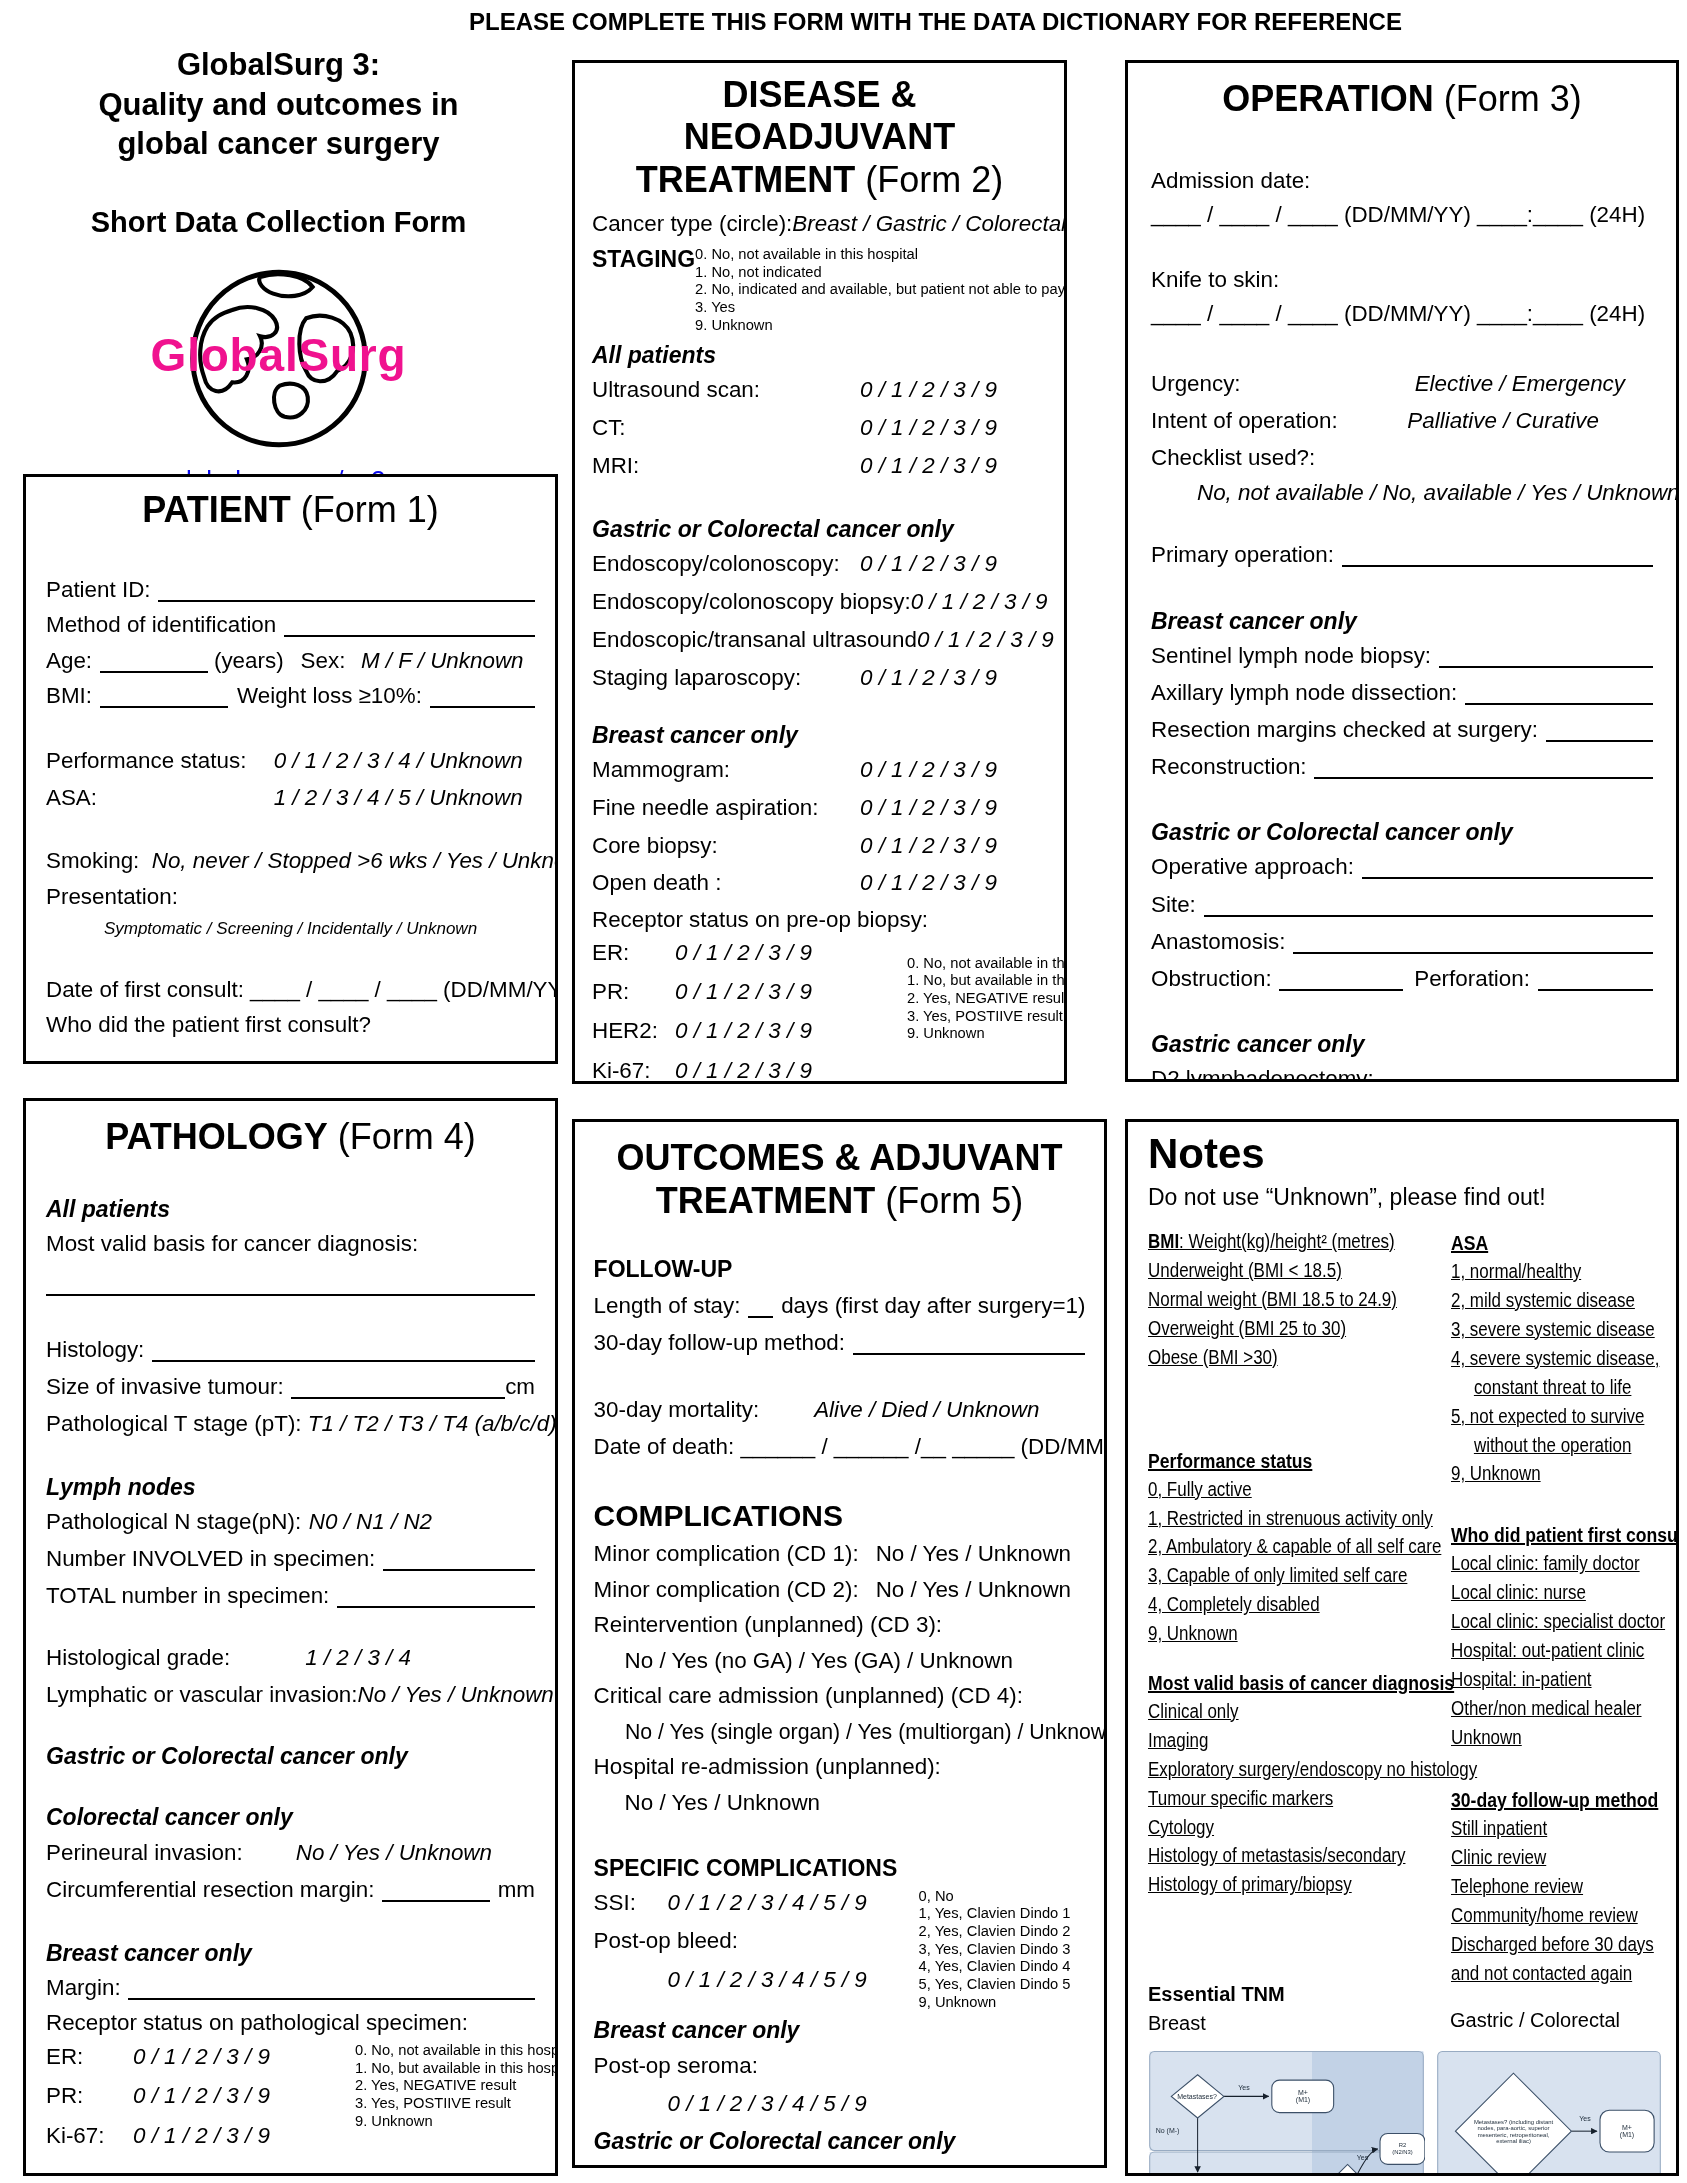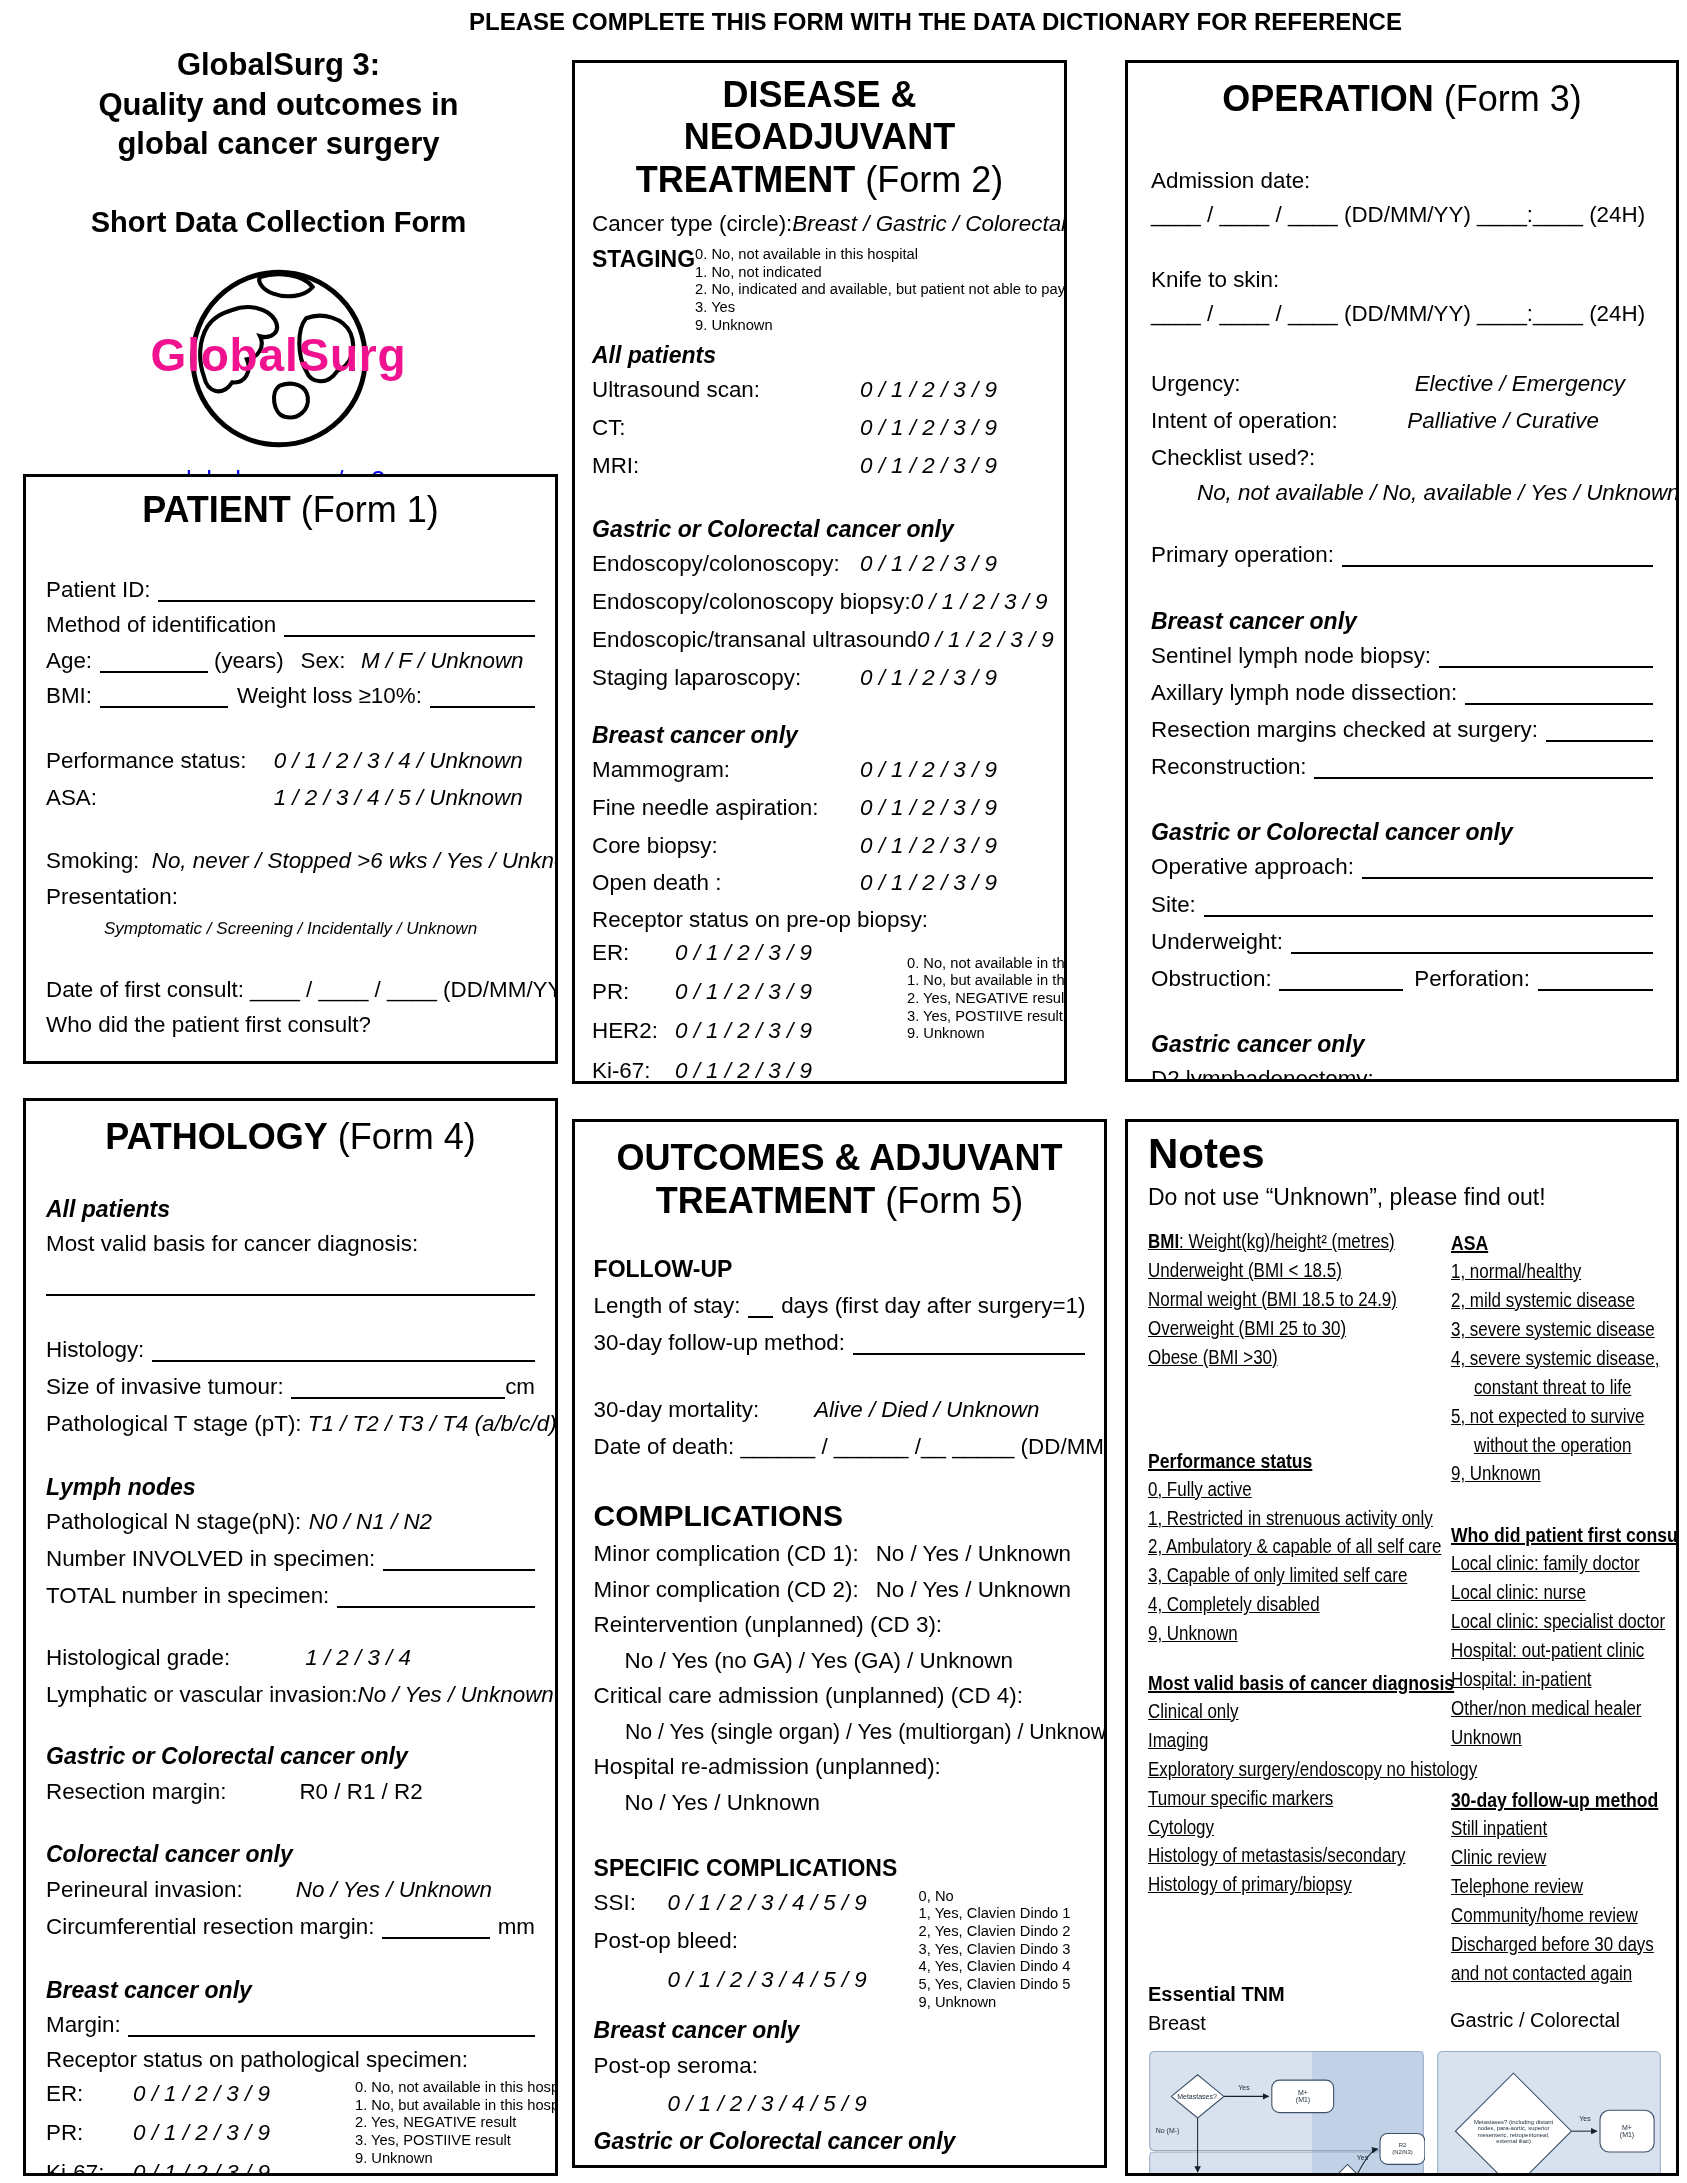--- a/index.html
+++ b/index.html
@@ -283,21 +283,21 @@
     <div class="sect" style="margin-top:36px">Gastric or Colorectal cancer only</div>
     <div class="row" style="margin-top:6.2px">
         <span class="lbl">Operative approach:</span>
         <span class="fill"></span>
       </div>
     <div class="row" style="margin-top:6.2px">
         <span class="lbl">Site:</span>
         <span class="fill"></span>
       </div>
     <div class="row" style="margin-top:6.2px">
-        <span class="lbl">Underweight:</span>
+        <span class="lbl">Anastomosis:</span>
         <span class="fill"></span>
       </div>
     <div class="row" style="margin-top:6.2px">
         <span class="lbl">Obstruction:</span>
         <span class="fillw" style="width:124px"></span>
         <span class="lbl" style="margin-left:10.8px">Perforation:</span>
         <span class="fill"></span>
       </div>
     <div class="sect" style="margin-top:36px">Gastric cancer only</div>
     <div class="row" style="margin-top:6.2px">
@@ -341,24 +341,20 @@
       </div>
     <div class="row" style="margin-top:31px">
         <span class="lbl">Histological grade:</span>
         <span class="it nw mla" style="margin-right:124px">1  /  2  /  3  /  4</span>
       </div>
     <div class="row" style="margin-top:6.2px">
         <span class="lbl">Lymphatic or vascular invasion:</span>
         <span class="it nw mla" style="margin-right:12.4px">No  /  Yes  /  Unknown</span>
       </div>
     <div class="sect" style="margin-top:32px">Gastric or Colorectal cancer only</div>
-    <div class="row" style="margin-top:6.2px">
-        <span class="lbl">Resection margin:</span>
-        <span class="nw" style="margin-left:73px">R0  /  R1  /  R2</span>
-      </div>
     <div class="sect" style="margin-top:34px">Colorectal cancer only</div>
     <div class="row" style="margin-top:6.2px">
         <span class="lbl">Perineural invasion:</span>
         <span class="it nw mla" style="margin-right:43px">No  /  Yes  /  Unknown</span>
       </div>
     <div class="row" style="margin-top:6.2px">
         <span class="lbl">Circumferential resection margin:</span>
         <span class="fill"></span>
         <span class="lbl" style="margin-left:7.7px">mm</span>
       </div>

